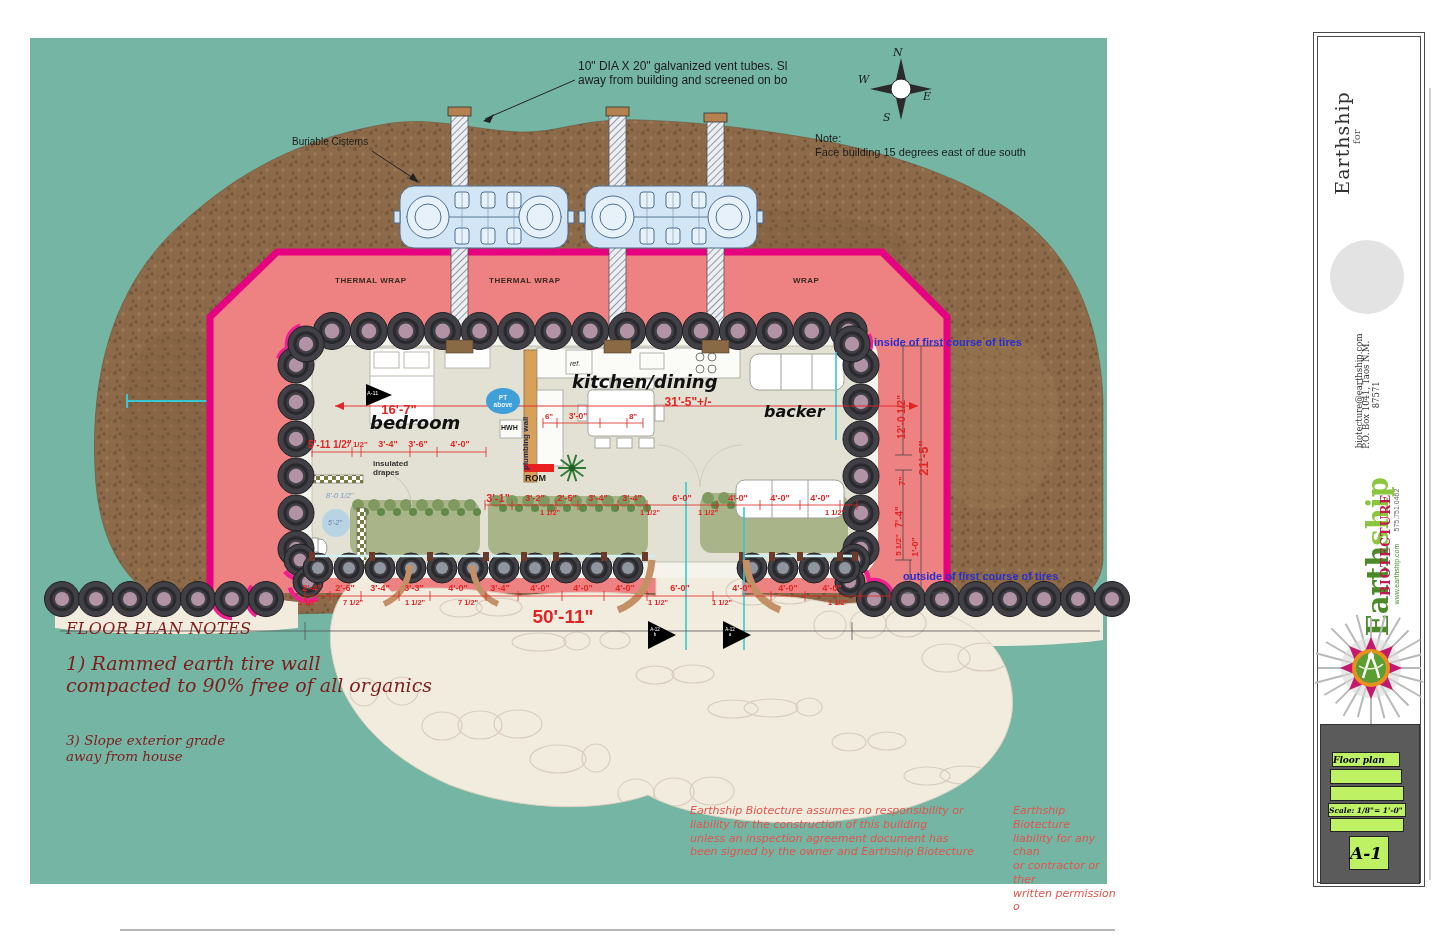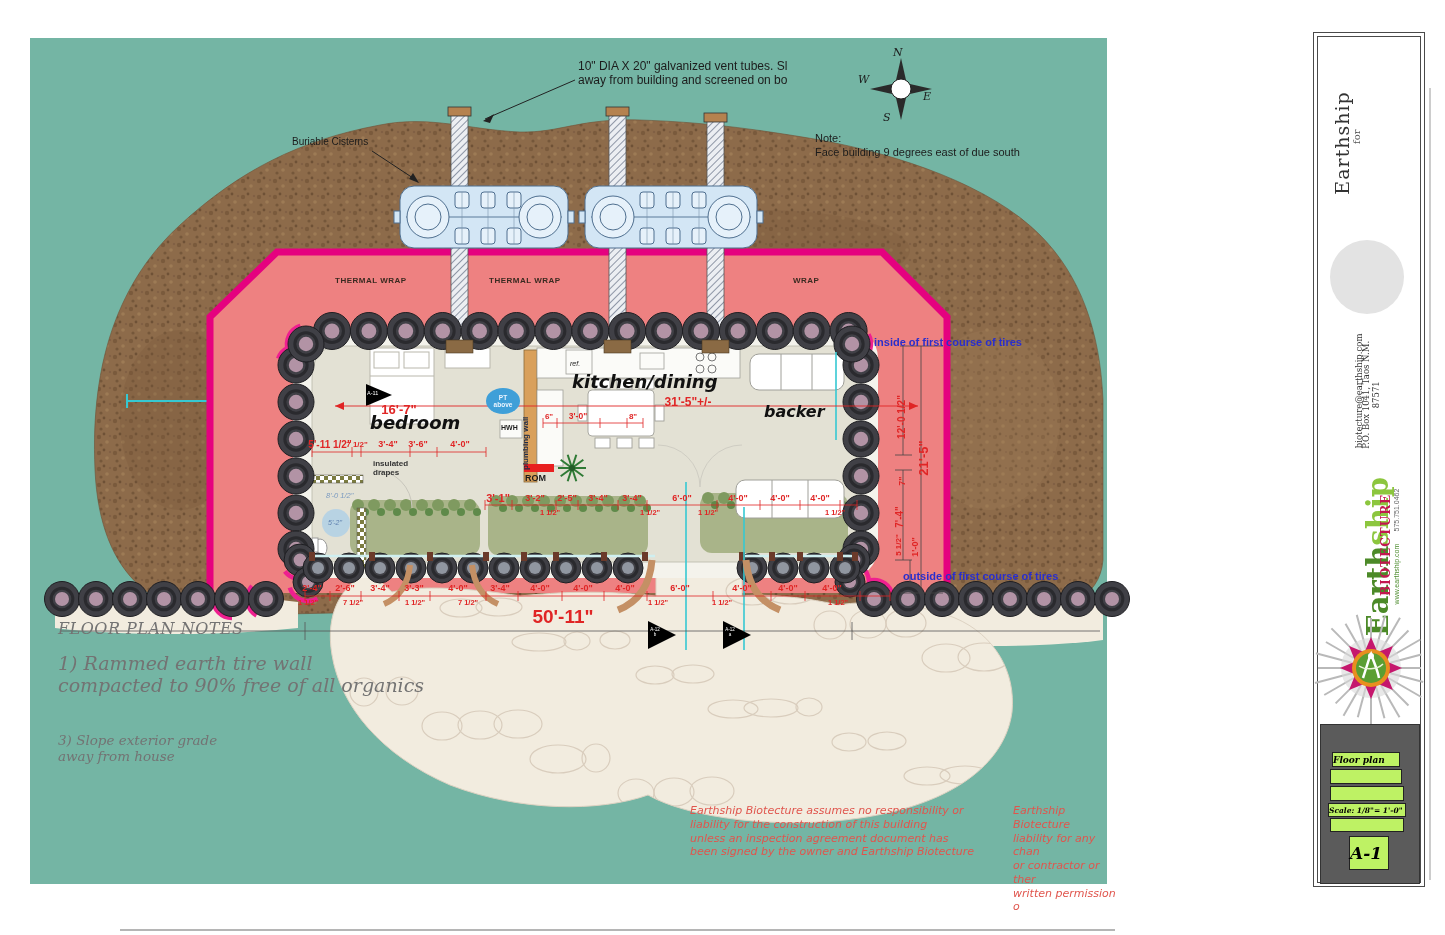--- a/index.html
+++ b/index.html
@@ -6,21 +6,21 @@
   #stage{position:relative;width:1445px;height:935px;background:#ffffff;overflow:hidden;
          font-family:"Liberation Sans",sans-serif;}
   .abs{position:absolute;}
   .lbl{position:absolute;color:#1c1c1c;line-height:1.15;white-space:pre-line;}
   .blue{color:#2a2ecc;font-weight:bold;}
   .ital{font-style:italic;}
   .room{font-weight:bold;font-style:italic;color:#111;font-family:"DejaVu Sans",sans-serif;}
   .rot{transform:rotate(-90deg);}
   .ctr{text-align:center;}
   .serif{font-family:"DejaVu Serif",serif;}
-  .notes{font-family:"DejaVu Serif",serif;font-style:italic;color:#737373;}
+  .notes{font-family:"DejaVu Serif",serif;font-style:italic;color:#7f1d1d;margin-left:8px;}
   .disc{font-family:"DejaVu Sans",sans-serif;font-style:italic;color:#e0554d;font-size:11px;line-height:1.25;}
   .dimlab{position:absolute;color:#e02525;font-weight:bold;font-family:"Liberation Sans",sans-serif;
           transform:translate(-50%,-50%);white-space:nowrap;}
   .sidebar-box{position:absolute;left:1313px;top:32px;width:110px;height:853px;background:#fff;
                border:1px solid #4a4a4a;box-shadow:inset 0 0 0 3px #fff, inset 0 0 0 4px #4a4a4a;}
   .tb-white{position:absolute;background:#bef264;border:1px solid #222;display:flex;align-items:center;justify-content:flex-start;}
   .ptab{white-space:pre-line;}
 </style>
 </head>
 <body>
@@ -598,21 +598,21 @@
       <line x1="903" y1="585" x2="918" y2="585"></line>
     </g>
 
     <rect x="120" y="929" width="995" height="2" fill="#b5b5b5"></rect>
   </svg>
 
   <div class="lbl" style="left:578px;top:60px;font-size:12px">10" DIA X 20" galvanized vent tubes. Sl
 away from building and screened on bo</div>
   <div class="lbl" style="left:292px;top:136px;font-size:10px">Buriable Cisterns</div>
   <div class="lbl" style="left:815px;top:132px;font-size:11px">Note:</div>
-  <div class="lbl" style="left:815px;top:146px;font-size:11px">Face building 9 degrees east of due south</div>
+  <div class="lbl" style="left:815px;top:146px;font-size:11px">Face building 15 degrees east of due south</div>
 
   <div class="lbl serif ital" style="left:893px;top:47px;font-size:11px">N</div>
   <div class="lbl serif ital" style="left:858px;top:74px;font-size:11px">W</div>
   <div class="lbl serif ital" style="left:923px;top:91px;font-size:11px">E</div>
   <div class="lbl serif ital" style="left:883px;top:112px;font-size:11px">S</div>
 
   <div class="lbl" style="left:335px;top:276px;font-size:8px;font-weight:bold;letter-spacing:.5px;color:#3a2a20">THERMAL WRAP</div>
   <div class="lbl" style="left:489px;top:276px;font-size:8px;font-weight:bold;letter-spacing:.5px;color:#3a2a20">THERMAL WRAP</div>
   <div class="lbl" style="left:793px;top:276px;font-size:8px;font-weight:bold;letter-spacing:.5px;color:#3a2a20">WRAP</div>
 

